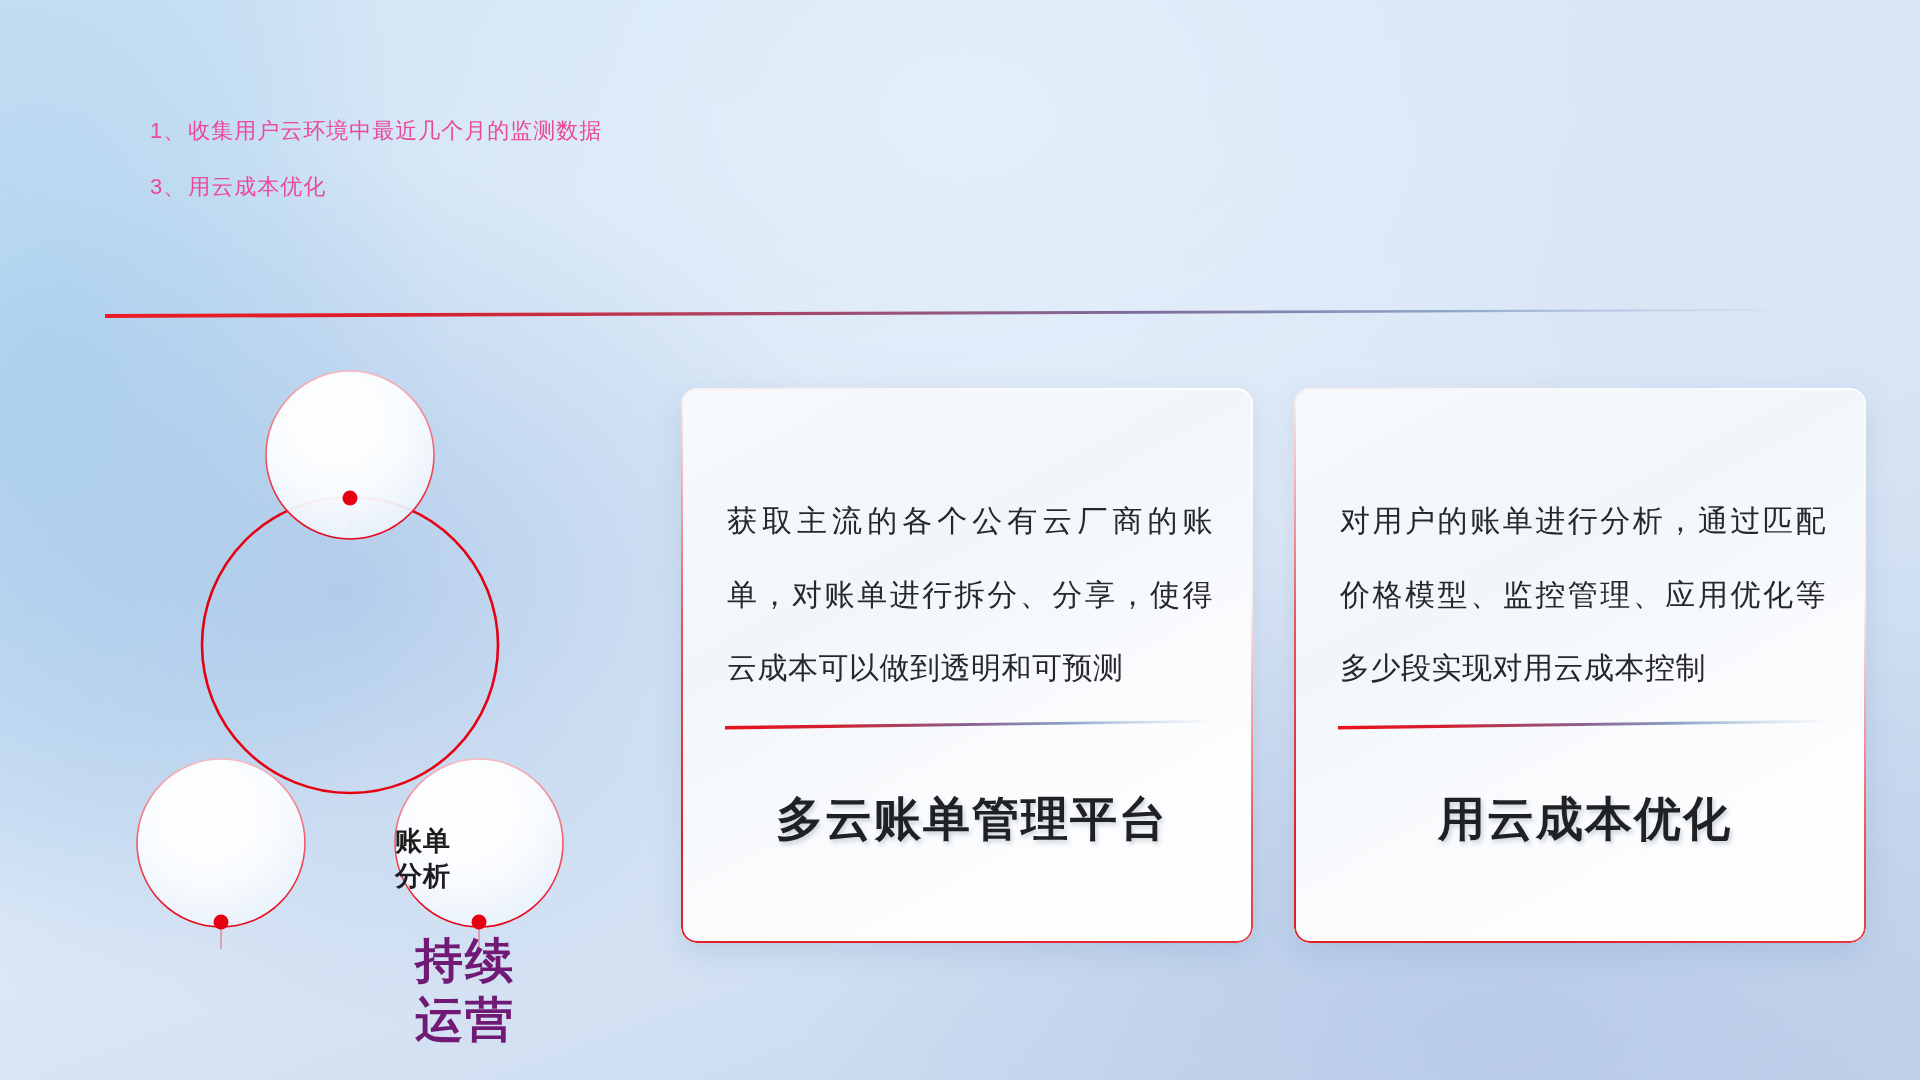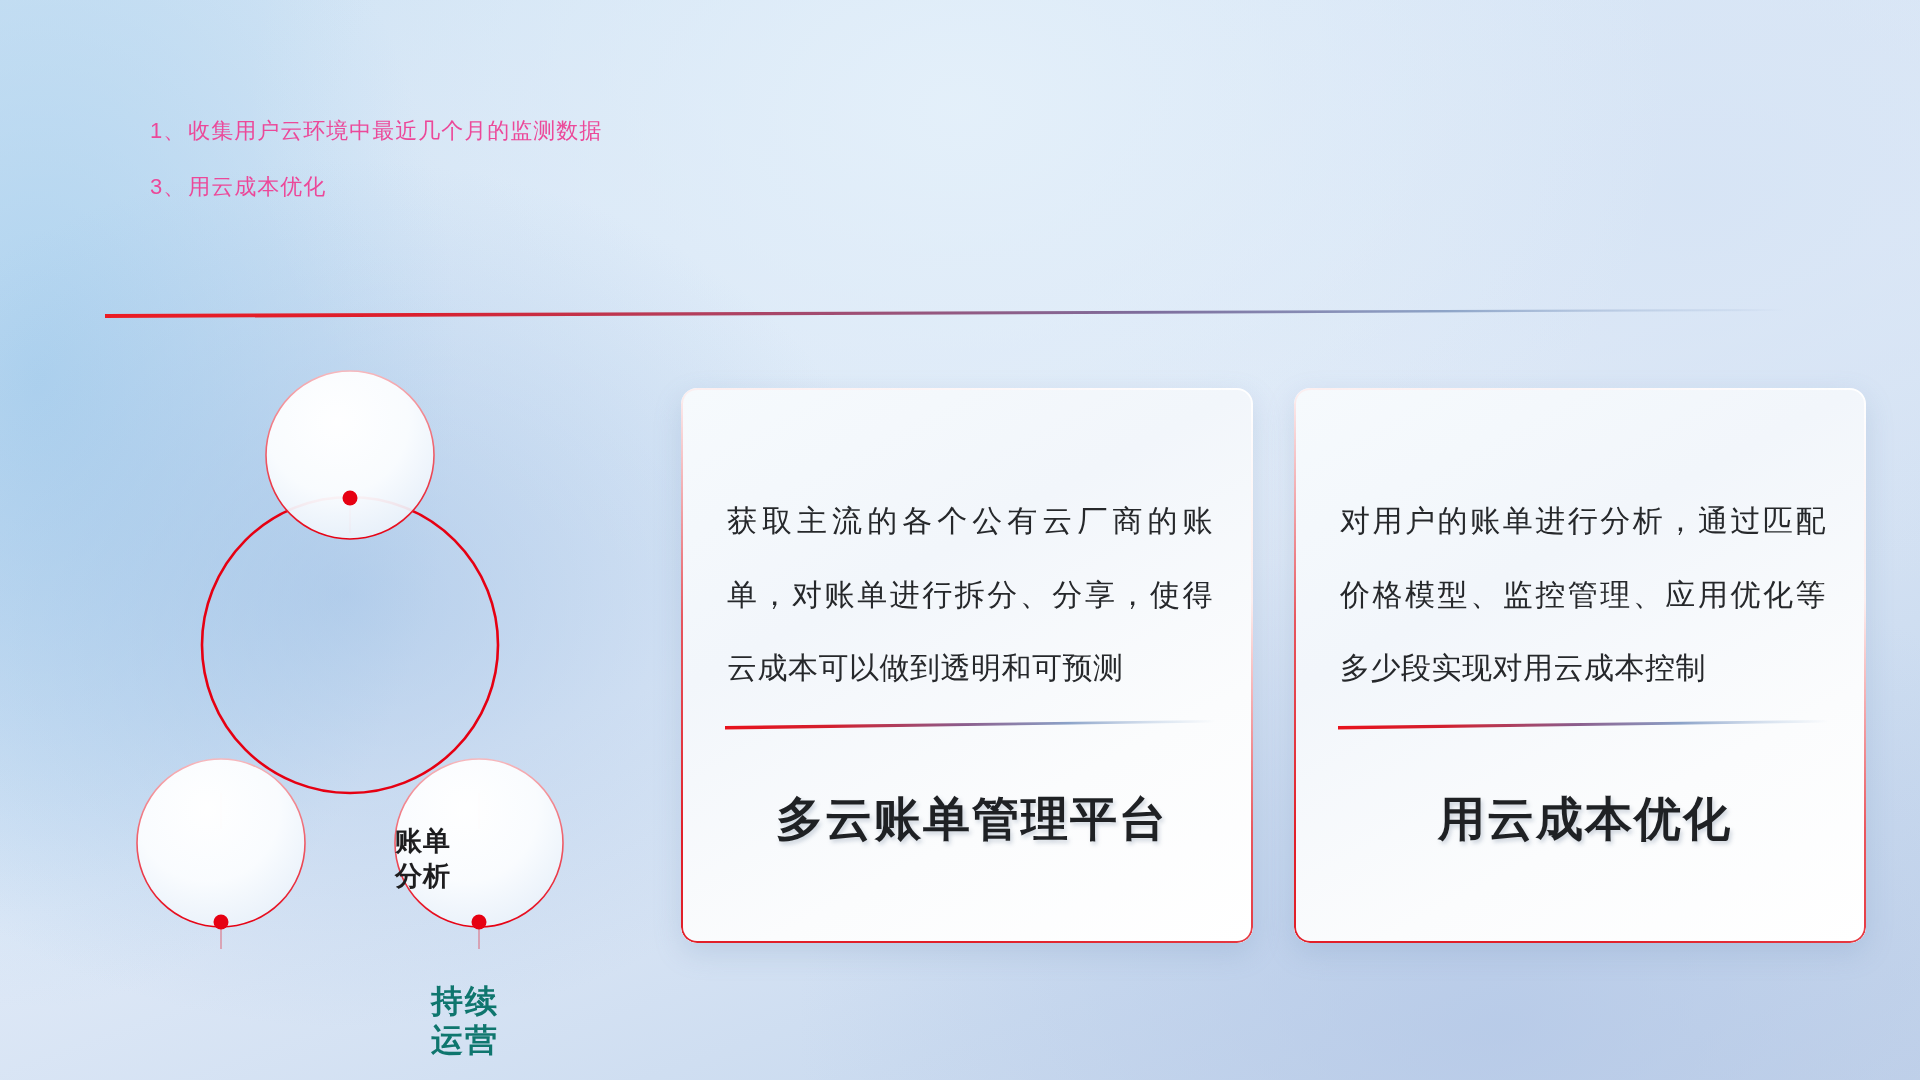--- a/index.html
+++ b/index.html
@@ -44,23 +44,23 @@
     text-align:center;
     color:#1d1d1f;
     font-weight:700;
     font-size:27px;
     line-height:1.28;
     letter-spacing:1px;
     pointer-events:none;
   }
   .bubble-top  { left:243px; top:429px; width:170px;margin-top:40px; }
   .center-label {
-    position:absolute; left:280px; top:627px; width:180px;
-    text-align:center; color:#0f766e; font-weight:800;
-    font-size:32px; line-height:1.22; letter-spacing:2px;
+    position:absolute; left:280px; top:577px; width:180px;
+    text-align:center; color:#701a75; font-weight:800;
+    font-size:48px; line-height:1.22; letter-spacing:2px;
   }
 
   
   .card {
     position:absolute;
     top:388px;
     width:572px;
     height:555px;
     border-radius:16px;
     background:

